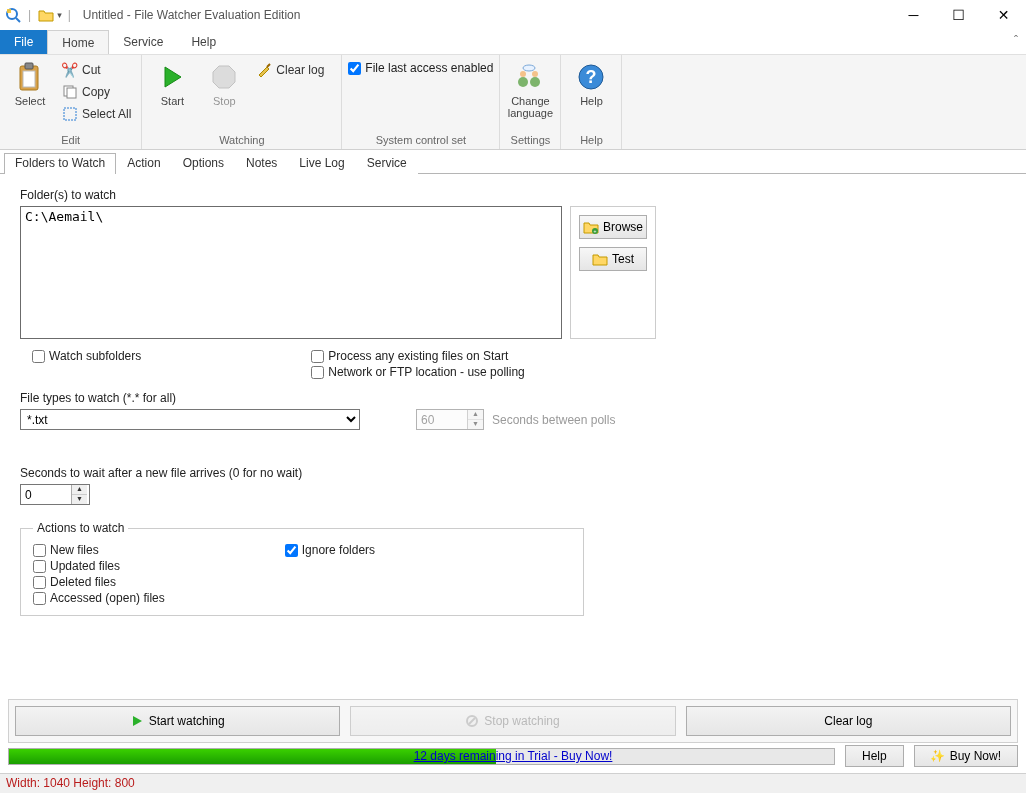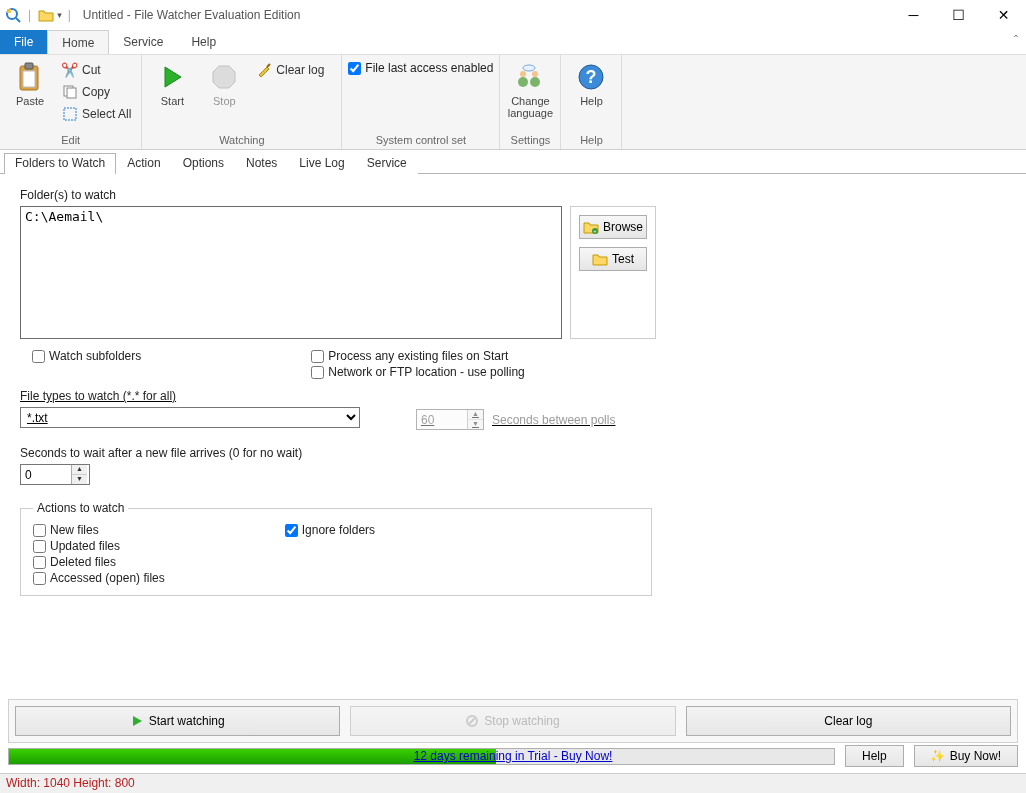--- a/index.html
+++ b/index.html
@@ -122,21 +122,21 @@
 select { width: 340px; }
 .spinwrap { display:inline-flex; border:1px solid #767676; height:21px; }
 .spinwrap input { border:none; width:50px; padding:0 4px; font-size:12px; }
 .spinwrap .arrows { width:16px; display:flex; flex-direction:column; border-left:1px solid #aaa; }
 .spinwrap .arrows span { flex:1; font-size:7px; text-align:center; line-height:1; color:#333; background:#efefef; border-bottom:1px solid #ccc;}
 .spinwrap .arrows span:last-child{border-bottom:none;}
 
 fieldset.actions {
   border: 1px solid #ccc;
   padding: 8px 12px 10px 12px;
-  width: 632px;
+  width: 564px;
   margin-top: 16px;
   font-size:12px;
 }
 fieldset.actions legend { padding: 0 4px; color:#222; }
 .actions .cols { display:flex; gap: 120px; }
 .col { display:flex; flex-direction:column; gap:2px; }
 
 .bottombar {
   position: absolute;
   bottom: 50px;
@@ -237,21 +237,21 @@
   <div class="ribbon-group">
     <div class="body">
       <div class="rbtn-large">
         <span class="ico">
           <svg width="28" height="30" viewBox="0 0 28 30">
               <rect x="4" y="4" width="18" height="24" rx="2" fill="#d9a24a" stroke="#a97a20"></rect>
               <rect x="9" y="1" width="8" height="6" rx="1" fill="#888" stroke="#555"></rect>
               <rect x="7" y="9" width="12" height="16" fill="#fff" stroke="#bbb"></rect>
             </svg>
         </span>
-        <span>Paste</span>
+        <span>Select</span>
       </div>
       <div style="display:flex;flex-direction:column;">
         <div class="rbtn-small">
           <span class="ico">✂️</span>
           <span>Cut</span>
         </div>
         <div class="rbtn-small">
           <span class="ico">
             <svg width="14" height="14" viewBox="0 0 14 14">
                 <rect x="1" y="1" width="9" height="10" fill="#fff" stroke="#888"></rect>
@@ -396,40 +396,40 @@
         <input type="checkbox" style="">
           <span>Process any existing files on Start</span>
       </label>
       <label class="chk">
         <input type="checkbox" style="">
           <span>Network or FTP location - use polling</span>
       </label>
     </div>
   </div>
 
-  <div class="row" style="margin-top:10px; align-items:flex-start;text-decoration:underline;">
+  <div class="row" style="margin-top:10px; align-items:flex-end;">
     <div style="display:flex;flex-direction:column;">
       <span class="lbl">File types to watch (*.* for all)</span>
       <select>
         <option>*.txt</option>
       </select>
     </div>
     <div style="display:flex; align-items:center; gap:8px; margin-left:56px; margin-top:20px;">
       <div class="spinwrap disabled">
         <input disabled="" value="60" style="">
         <div class="arrows">
             <span>▲</span>
             <span>▼</span>
           </div>
       </div>
       <span style="color:#9a9a9a;">Seconds between polls</span>
     </div>
   </div>
 
-  <div style="margin-top:16px;">
+  <div style="margin-top:36px;">
     <span class="lbl">Seconds to wait after a new file arrives (0 for no wait)</span>
     <div class="spinwrap" style="width:70px;">
       <input value="0" style="">
       <div class="arrows">
           <span>▲</span>
           <span>▼</span>
         </div>
     </div>
   </div>
 

